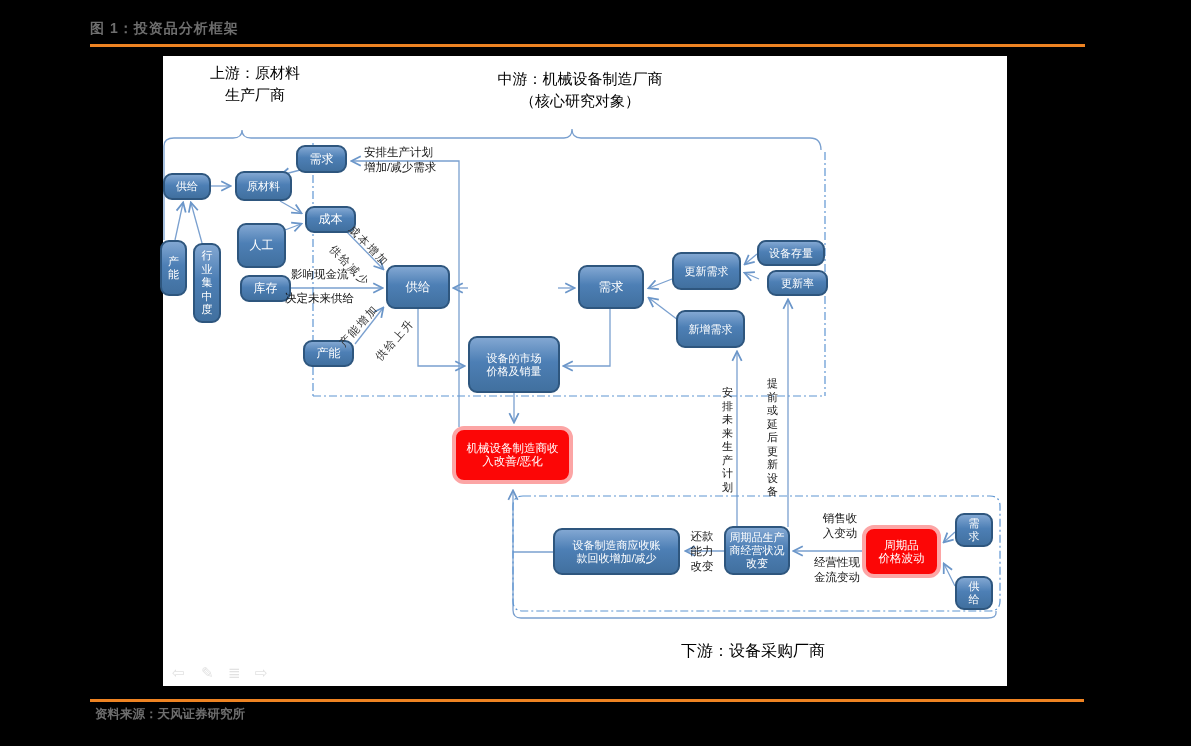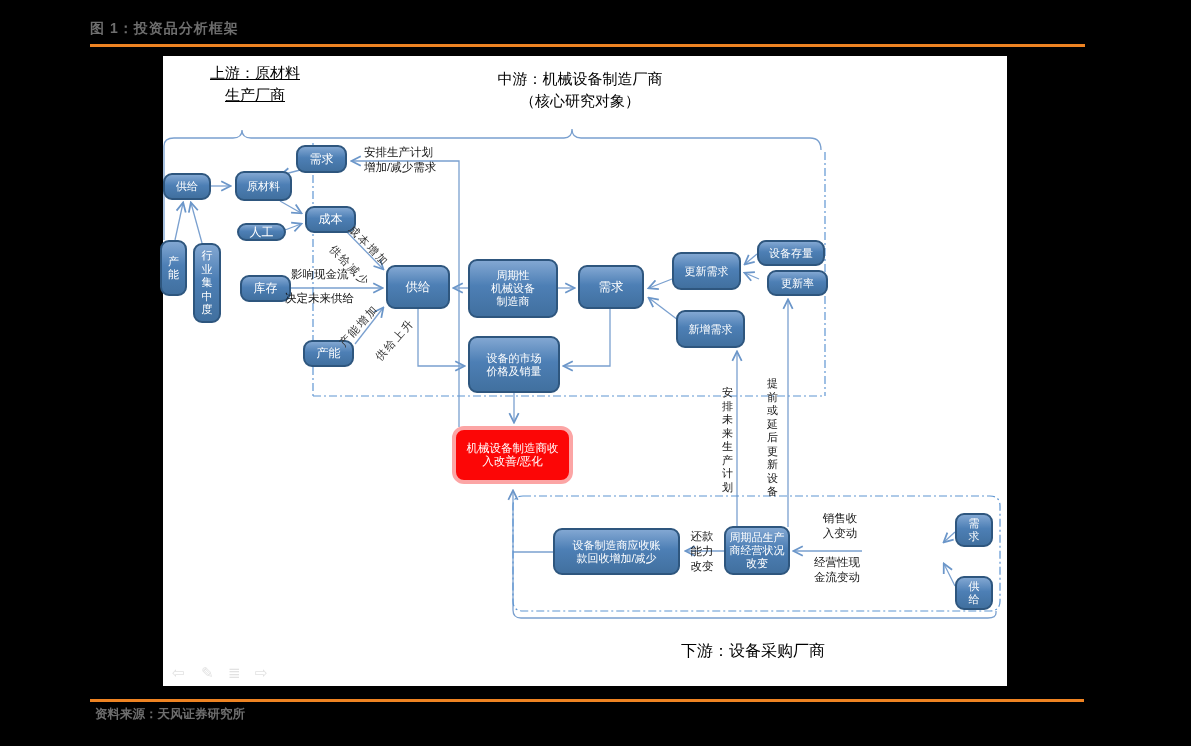--- a/index.html
+++ b/index.html
@@ -78,53 +78,52 @@
       <path d="M955,532 L944,542" marker-end="url(#ar)"></path>
       <path d="M955,586 L944,564" marker-end="url(#ar)"></path>
       <path d="M724,551 L686,551" marker-end="url(#ar)"></path>
     </g>
     <g fill="none" stroke="#5f96d2" stroke-width="1.2" stroke-dasharray="8 3 2 3">
       <path d="M313,143 L313,396 M313,396 L825,396 M825,152 L825,396"></path>
       <path d="M523,496 L990,496 Q1000,496 1000,506 L1000,601 Q1000,611 990,611 L523,611 Q513,611 513,601 L513,506 Q513,496 523,496"></path>
     </g>
   </svg>
 
-  <div class="region-label" style="left:180px;top:62px;width:150px;text-decoration:underline;">上游：原材料
+  <div class="region-label" style="left:180px;top:62px;width:150px;">上游：原材料
 生产厂商</div>
   <div class="region-label" style="left:455px;top:68px;width:250px;">中游：机械设备制造厂商
 （核心研究对象）</div>
   <div class="region-label big" style="left:648px;top:640px;width:210px;">下游：设备采购厂商</div>
 
   <div class="node" style="left:296px;top:145px;width:51px;height:28px;font-size:12px;">需求</div>
   <div class="node" style="left:163px;top:173px;width:48px;height:27px;">供给</div>
   <div class="node" style="left:235px;top:171px;width:57px;height:30px;">原材料</div>
   <div class="node" style="left:305px;top:206px;width:51px;height:27px;font-size:12px;">成本</div>
-  <div class="node" style="left:237px;top:223px;width:49px;height:18px;font-size:12px;">人工</div>
+  <div class="node" style="left:237px;top:223px;width:49px;height:45px;font-size:12px;">人工</div>
   <div class="node vert" style="left:160px;top:240px;width:27px;height:56px;padding:0 5px;">产能</div>
   <div class="node vert" style="left:193px;top:243px;width:28px;height:80px;padding:0 5px;">行业集中度</div>
   <div class="node" style="left:240px;top:275px;width:51px;height:27px;font-size:12px;">库存</div>
   <div class="node" style="left:303px;top:340px;width:51px;height:27px;font-size:12px;">产能</div>
   <div class="node" style="left:386px;top:265px;width:64px;height:44px;font-size:12.5px;">供给</div>
-  <div class="node" style="left:468px;top:259px;width:90px;height:59px;">周期性
-机械设备
-制造商</div>
   <div class="node" style="left:578px;top:265px;width:66px;height:44px;font-size:12.5px;">需求</div>
   <div class="node" style="left:672px;top:252px;width:69px;height:38px;">更新需求</div>
   <div class="node" style="left:757px;top:240px;width:68px;height:26px;">设备存量</div>
   <div class="node" style="left:759px;top:270px;width:61px;height:26px;margin-left:8px;">更新率</div>
   <div class="node" style="left:676px;top:310px;width:69px;height:38px;">新增需求</div>
   <div class="node" style="left:468px;top:336px;width:92px;height:57px;">设备的市场
 价格及销量</div>
   <div class="node red" style="left:452px;top:426px;width:121px;height:58px;">机械设备制造商收
 入改善/恶化</div>
   <div class="node" style="left:553px;top:528px;width:127px;height:47px;">设备制造商应收账
 款回收增加/减少</div>
   <div class="node" style="left:724px;top:526px;width:66px;height:49px;">周期品生产
 商经营状况
 改变</div>
+  <div class="node red" style="left:862px;top:525px;width:79px;height:53px;">周期品
+价格波动</div>
   <div class="node vert" style="left:955px;top:513px;width:38px;height:34px;padding:0 11px;">需求</div>
   <div class="node vert" style="left:955px;top:576px;width:38px;height:34px;padding:0 11px;">供给</div>
 
   <div class="lbl" style="left:364px;top:145px;width:95px;">安排生产计划
 增加/减少需求</div>
   <div class="lbl" style="left:291px;top:267px;">影响现金流</div>
   <div class="lbl" style="left:285px;top:291px;">决定未来供给</div>
   <div class="lbl rot" style="left:356px;top:222px;transform:rotate(46deg);">成本增加</div>
   <div class="lbl rot" style="left:337px;top:242px;transform:rotate(46deg);">供给减少</div>
   <div class="lbl rot" style="left:336px;top:340px;transform:rotate(-48deg);">产能增加</div>

